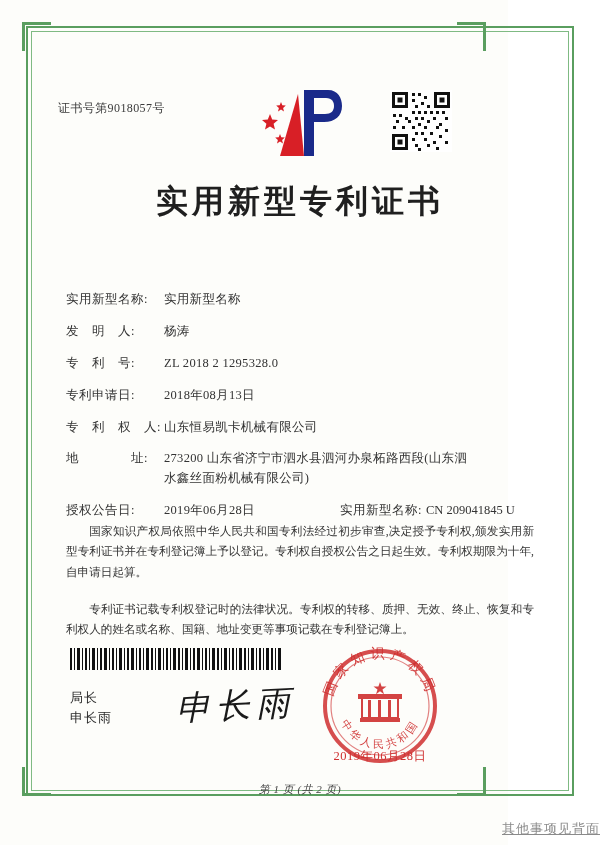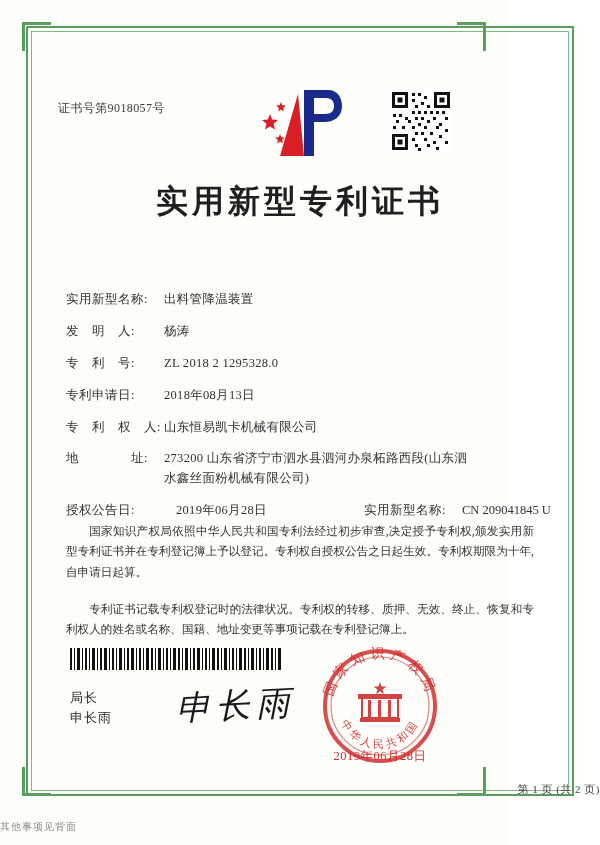--- a/index.html
+++ b/index.html
@@ -118,21 +118,20 @@
   .row .val {
     flex: 1 1 auto;
     letter-spacing: 0.3px;
   }
   .row .val .sub {
     display: block;
     margin-top: 3px;
   }
   .row.two-col {
     justify-content: flex-start;
-    gap: 12px;
   }
   .row .lbl2 {
     width: 86px;
     flex: 0 0 86px;
     text-align: left;
     white-space: nowrap;
     letter-spacing: 0.5px;
   }
   .row .val2 {
     flex: 0 0 auto;
@@ -206,34 +205,36 @@
     color: #cf2f2f;
     letter-spacing: 0.5px;
   }
 
   
   .page-no {
     position: absolute;
     left: 0;
     top: 782px;
     width: 600px;
-    text-align: right;
+    text-align: center;
     font-size: 11px;
     color: #444;
     letter-spacing: 0.5px;
+    font-style: italic;
   }
   .back-note {
     position: absolute;
     left: 0;
     top: 820px;
     width: 600px;
-    text-align: left;
-    font-size: 10px;
+    text-align: right;
+    font-size: 13px;
     color: #8a8a8a;
     letter-spacing: 1px;
+    text-decoration: underline;
   }
 </style>
 </head>
 <body>
 
 <div class="certificate">
 
   <div class="border-outer"></div>
   <div class="border-inner"></div>
   <div class="corner tl"></div>
@@ -313,21 +314,21 @@
         <rect x="46" y="57" width="3" height="3"></rect>
       <rect x="28" y="58" width="3" height="3"></rect>
     </g>
   </svg>
 
   <div class="title">实用新型专利证书</div>
 
   <div class="fields">
     <div class="row">
       <div class="lbl">实用新型名称:</div>
-      <div class="val">出料管降温装置</div>
+      <div class="val">实用新型名称</div>
     </div>
     <div class="row">
       <div class="lbl">发　明　人:</div>
       <div class="val">杨涛</div>
     </div>
     <div class="row">
       <div class="lbl">专　利　号:</div>
       <div class="val">ZL 2018 2 1295328.0</div>
     </div>
     <div class="row">

